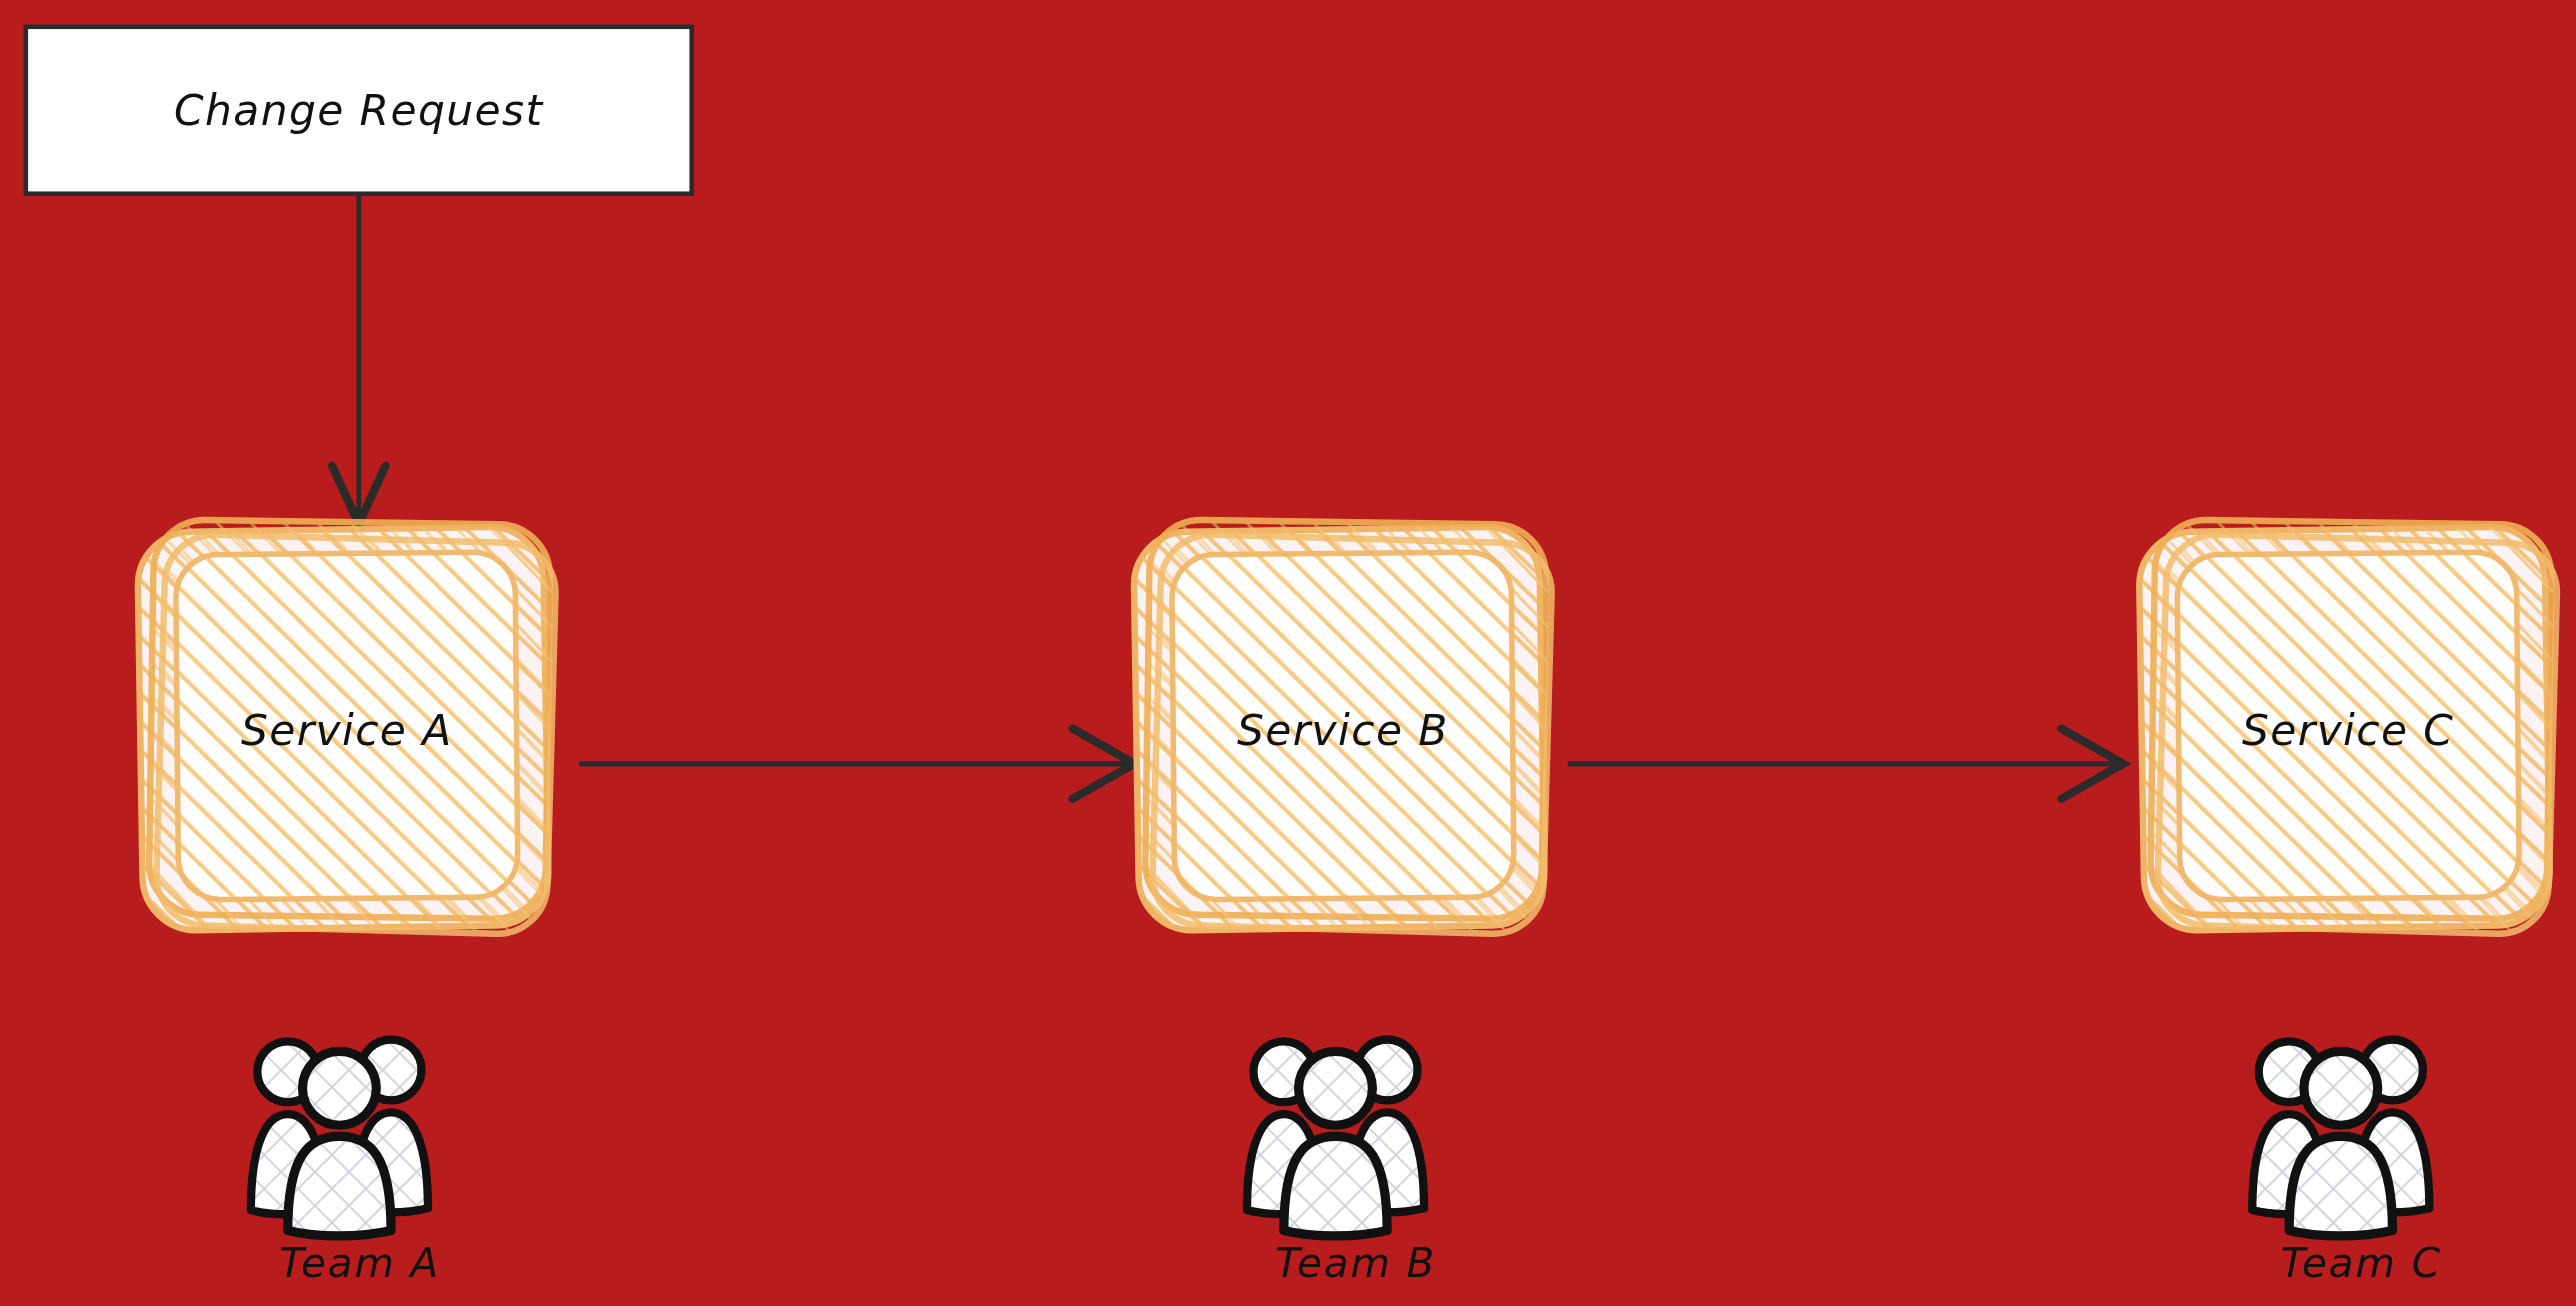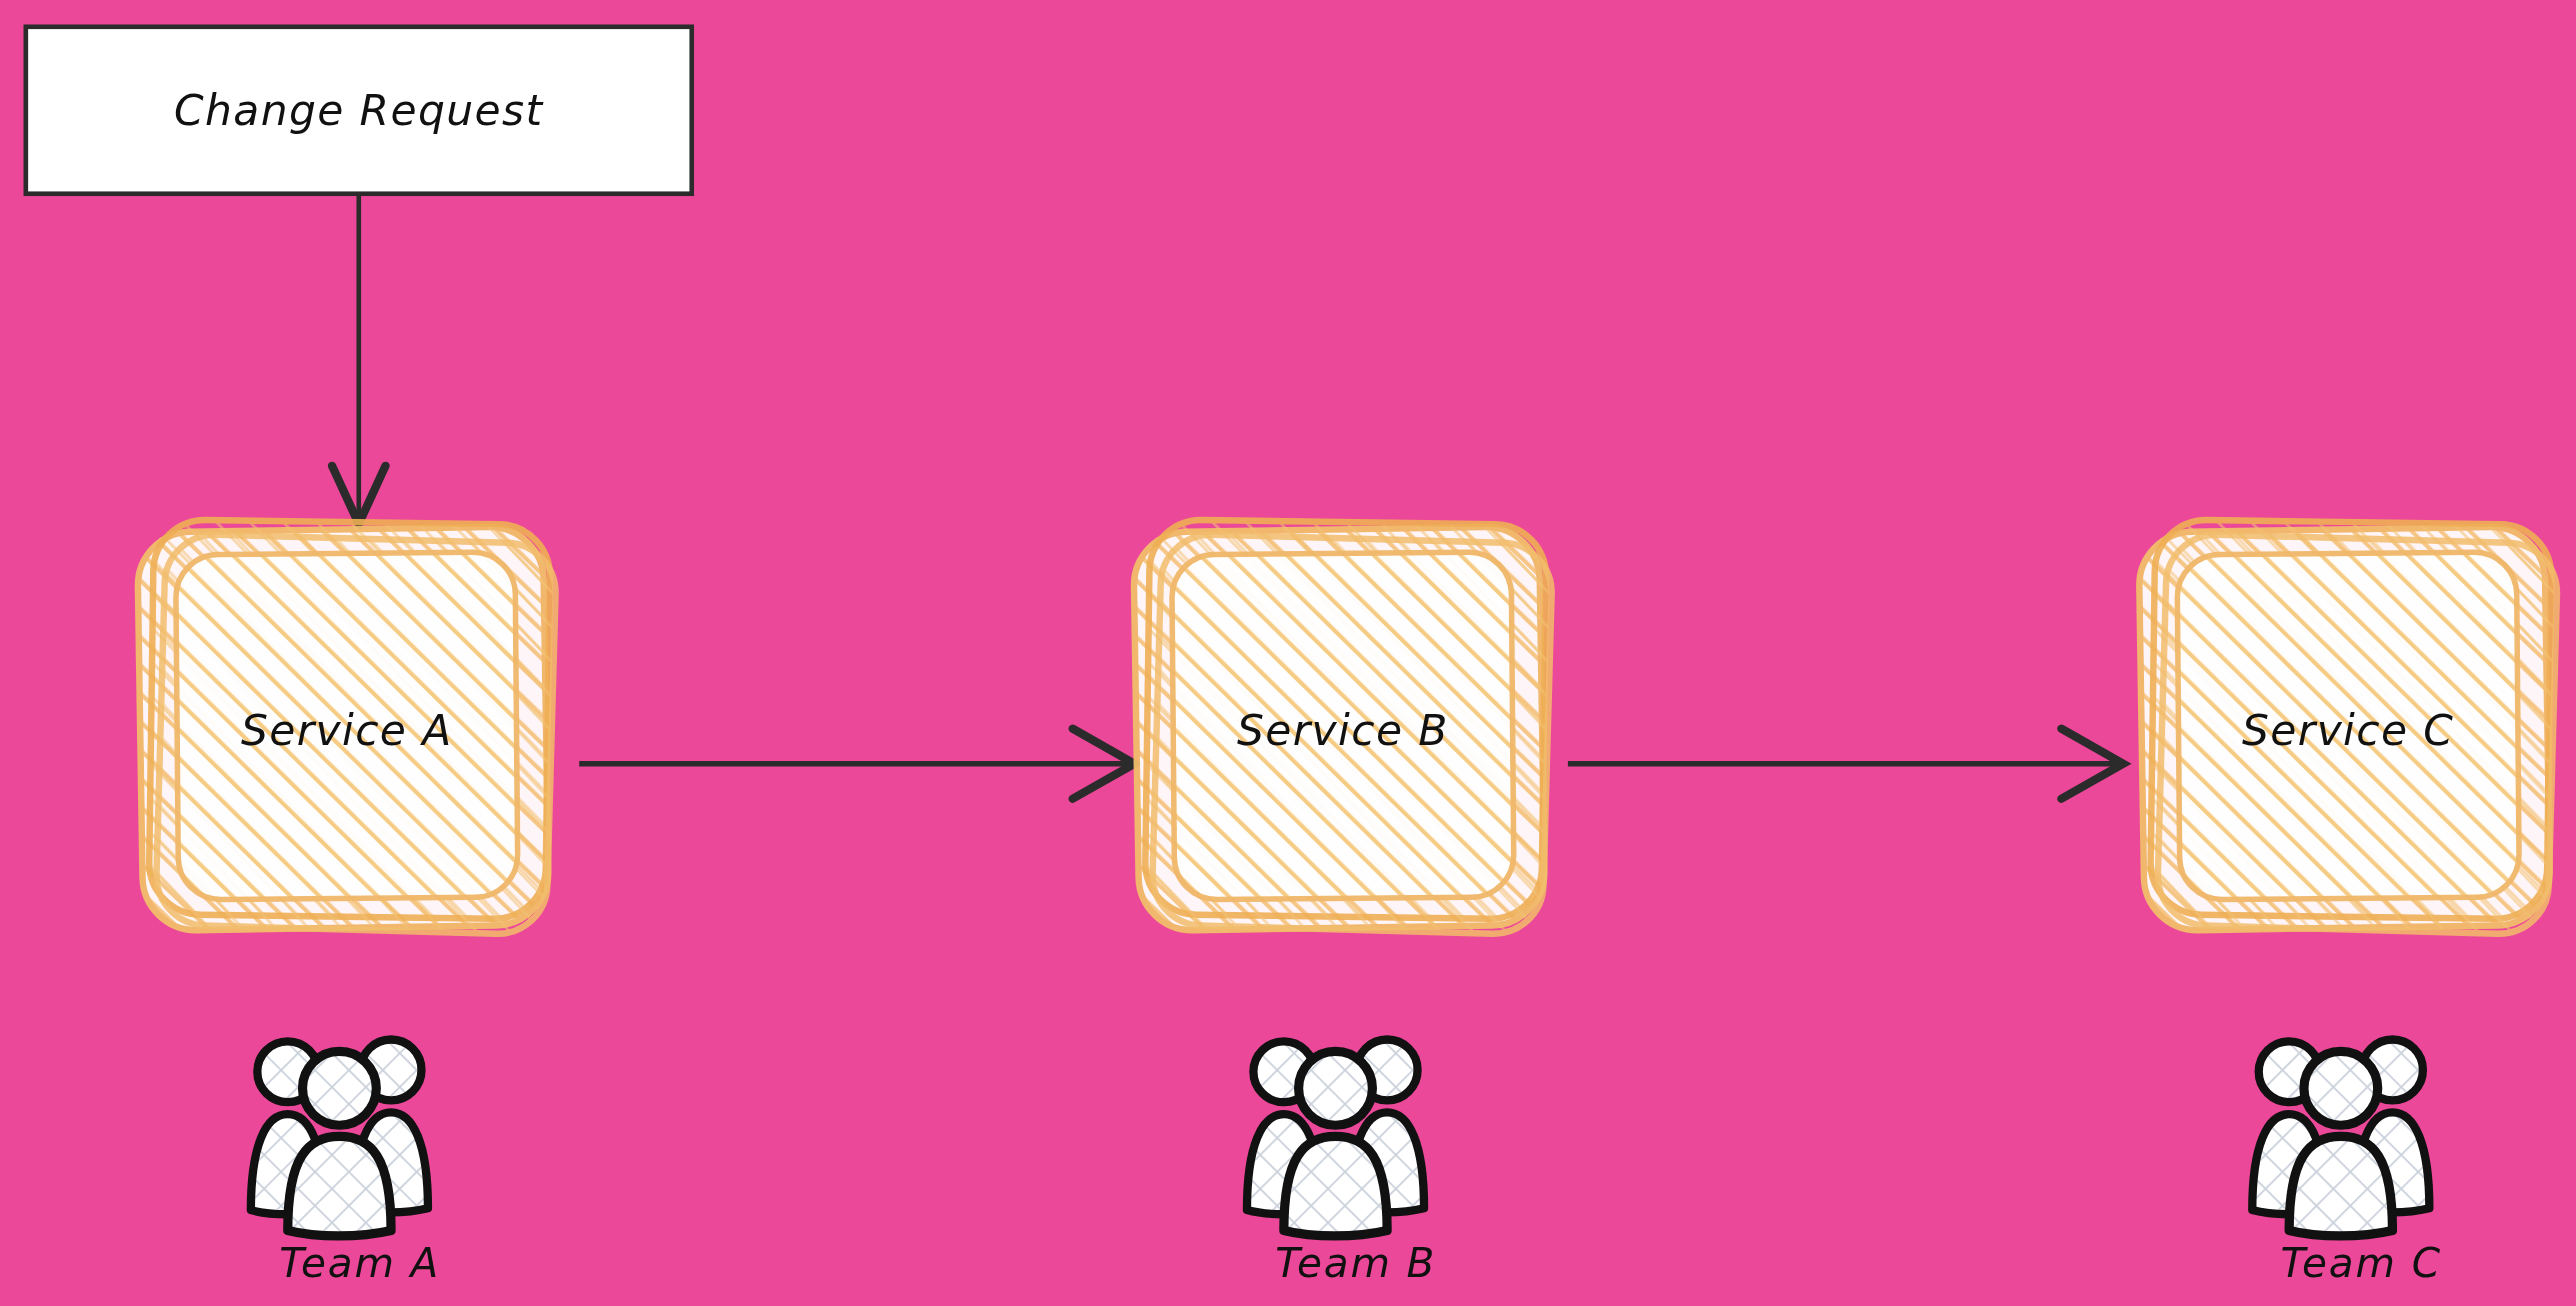--- a/index.html
+++ b/index.html
@@ -8,21 +8,21 @@
     padding: 0;
     background: #ffffff;
   }
   body {
     font-family: "DejaVu Sans", sans-serif;
   }
   #canvas {
     position: relative;
     width: 2576px;
     height: 1307px;
-    background: #ec4899;
+    background: #b91c1c;
     overflow: hidden;
   }
   #diagram-svg {
     position: absolute;
     left: 0;
     top: 0;
     width: 2576px;
     height: 1307px;
   }
   .node-label {

